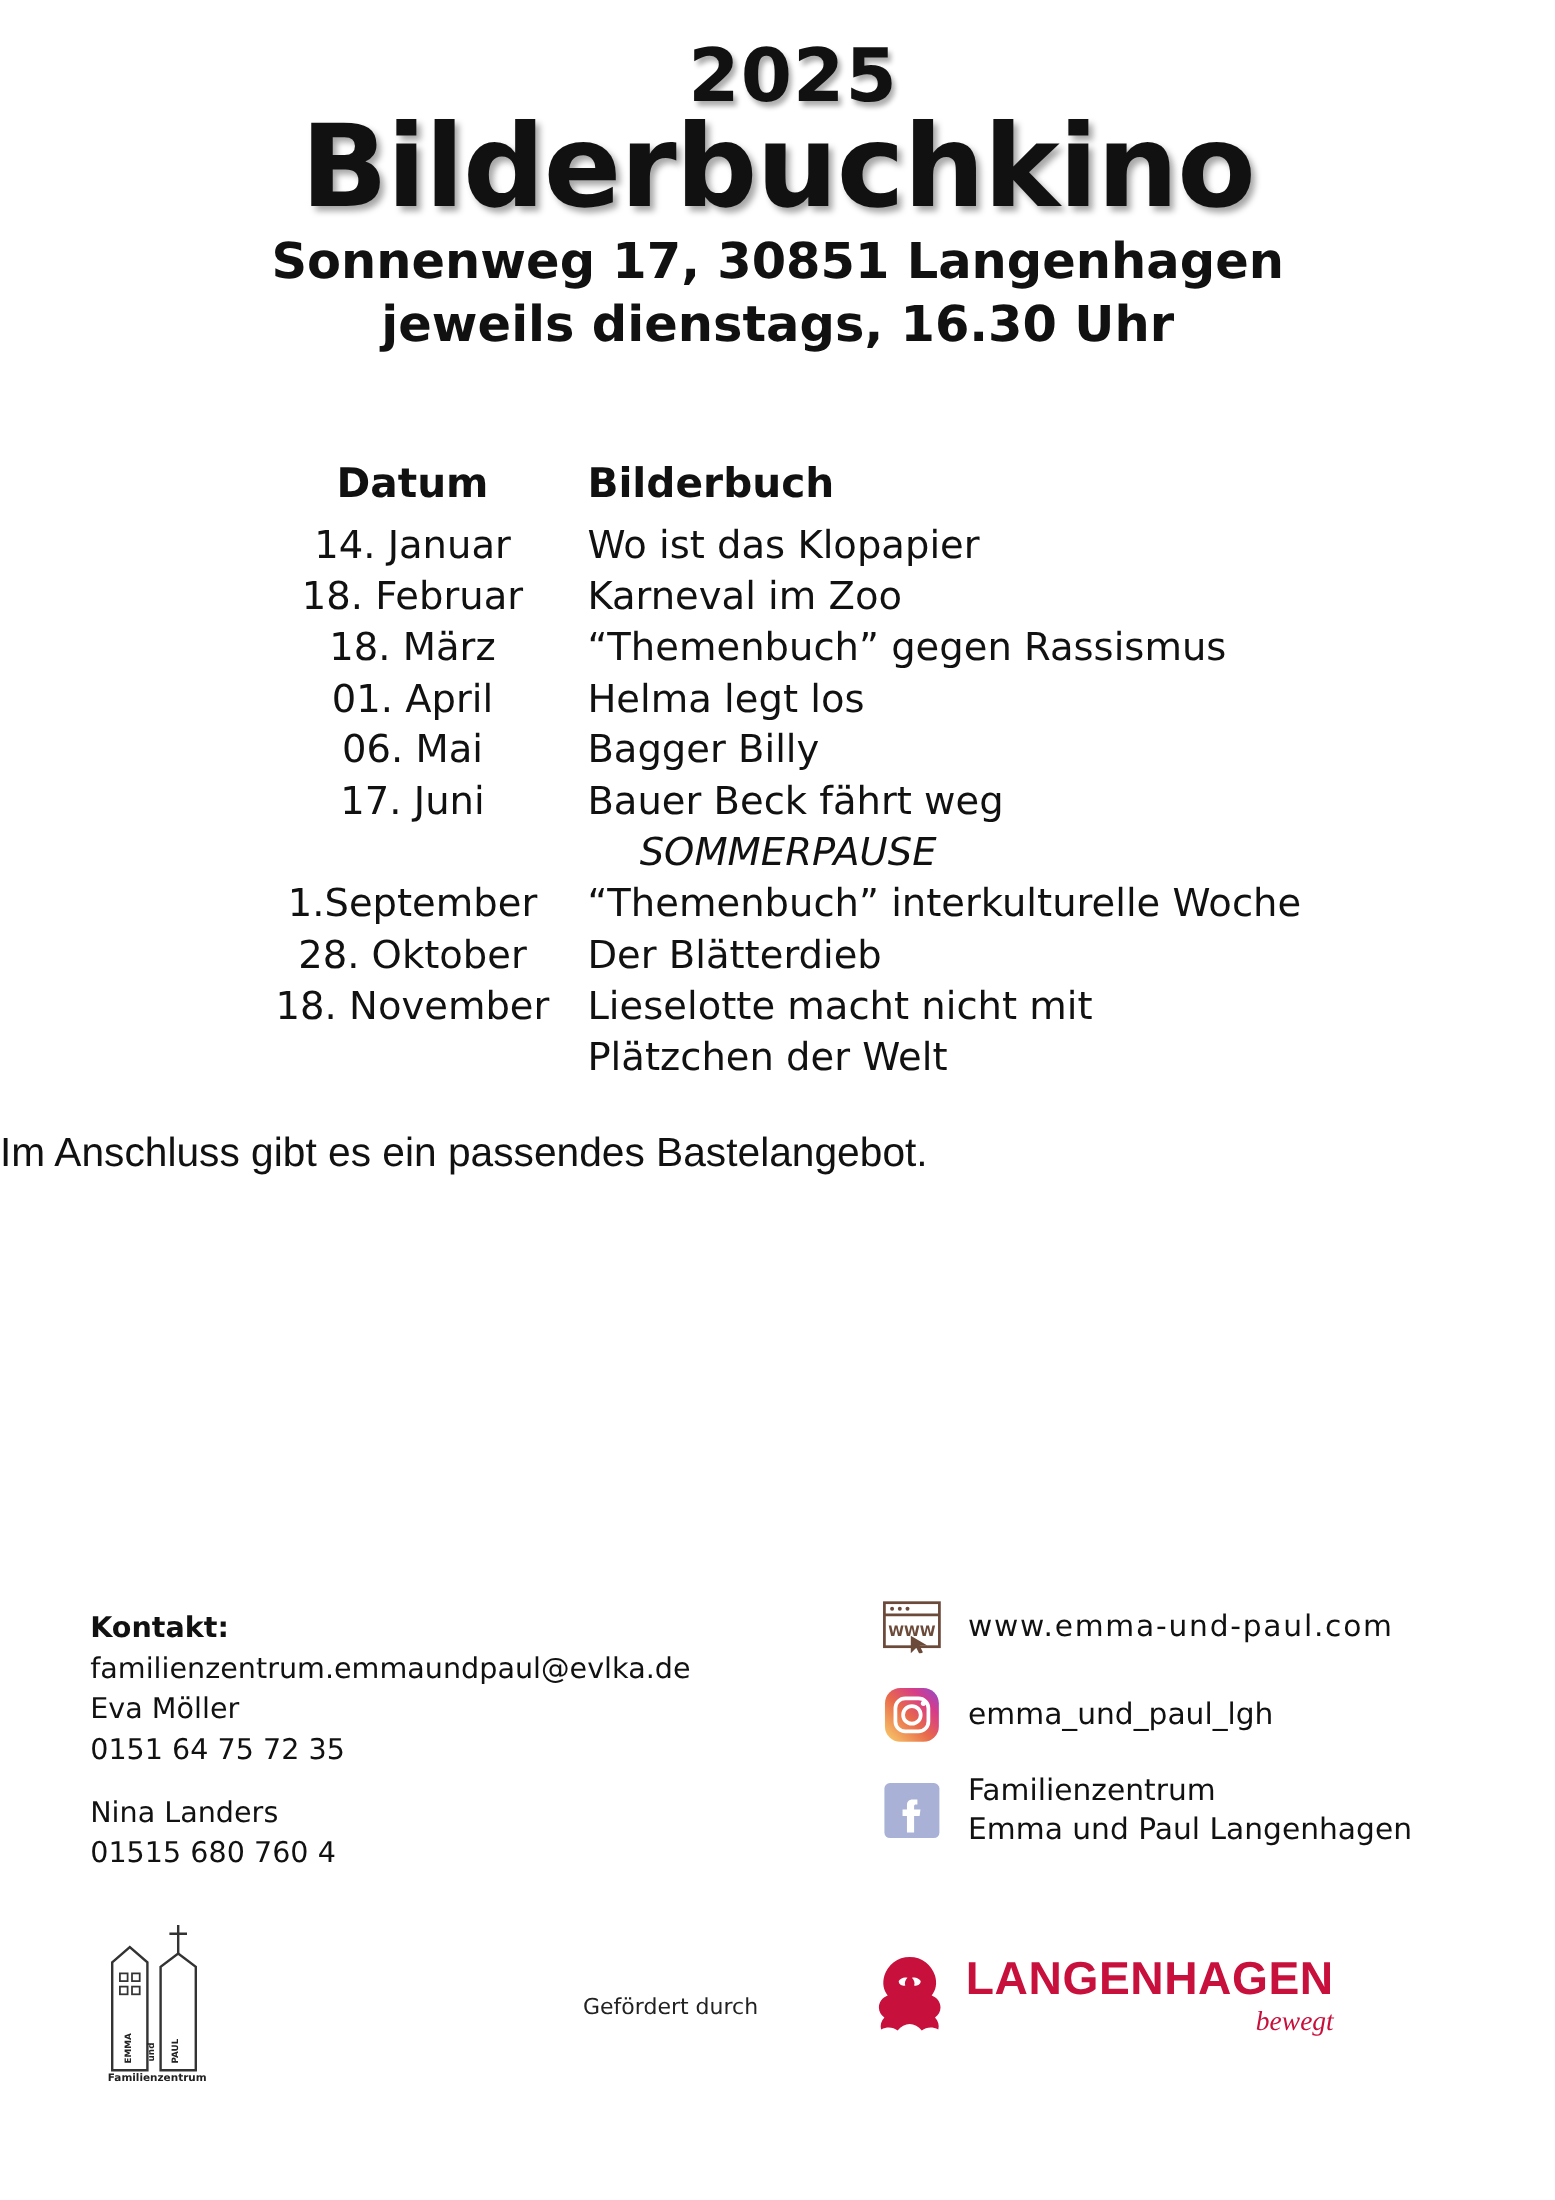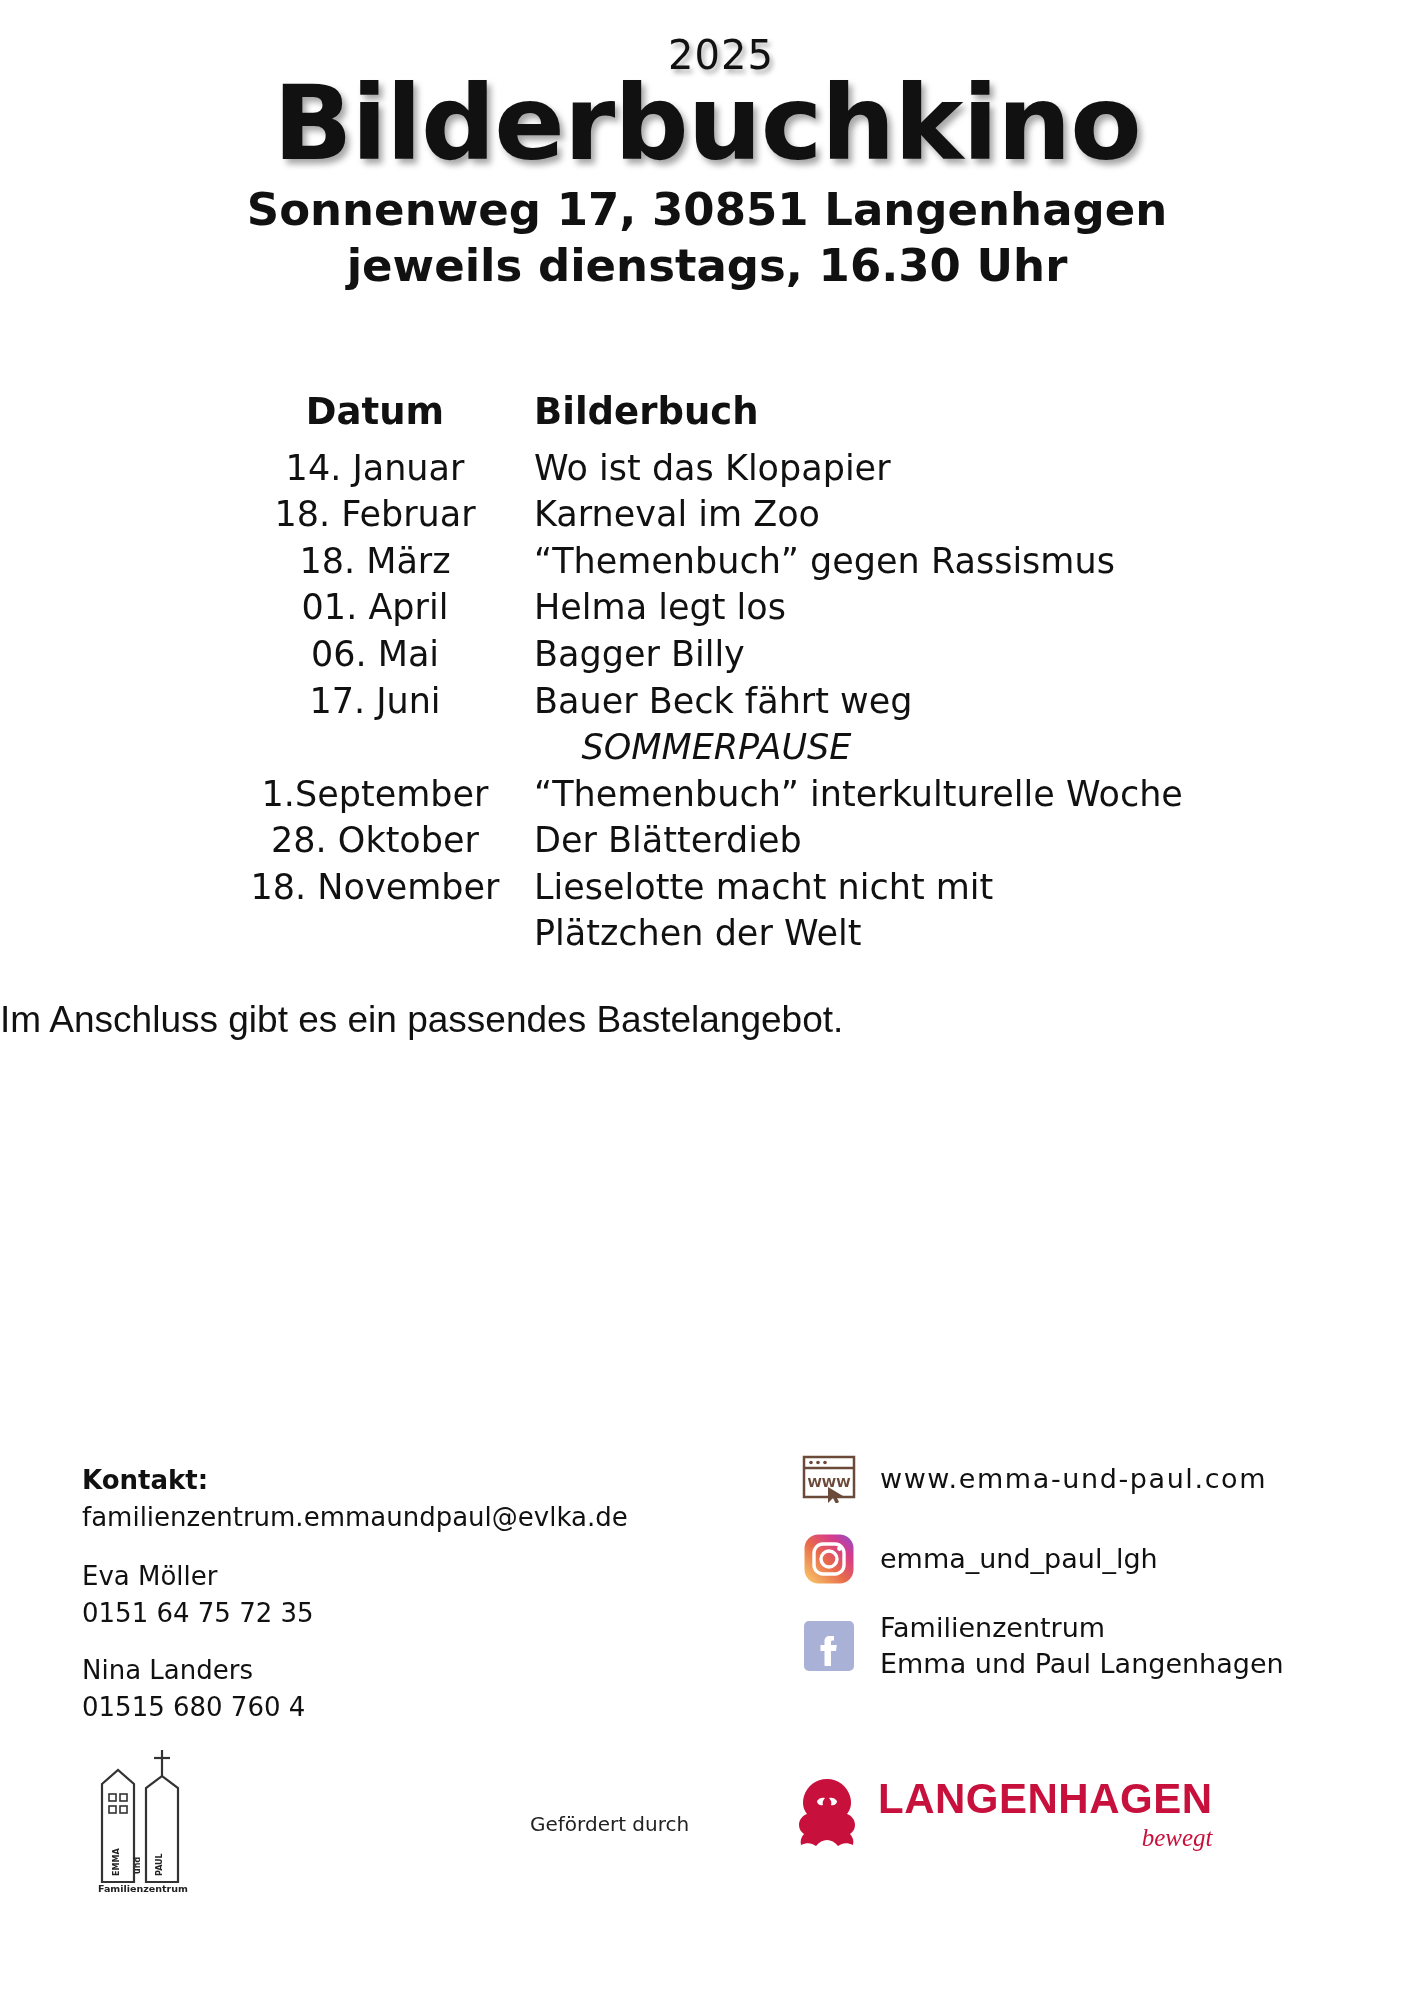--- a/index.html
+++ b/index.html
@@ -15,22 +15,22 @@
     position: relative;
     overflow: hidden;
   }
 
   
   .header {
     text-align: center;
     padding-top: 34px;
   }
   .year {
-    font-size: 40px;
-    font-weight: normal;
+    font-size: 67px;
+    font-weight: bold;
     letter-spacing: 1px;
     line-height: 1.05;
     text-shadow: 3px 4px 5px rgba(0,0,0,0.32);
     margin-left: 28px;
   }
   .maintitle {
     font-size: 104px;
     font-weight: bold;
     line-height: 1.02;
     letter-spacing: -1px;
@@ -94,21 +94,21 @@
 
   
   .contact {
     position: absolute;
     left: 82px;
     top: 1462px;
     font-size: 26px;
     line-height: 1.42;
   }
   .contact .k-label { font-weight: bold; font-size: 26px; }
-  .contact .email { margin-bottom: 22px; }
+  .contact .email { }
   .contact .person { margin-bottom: 20px; }
 
   
   .links {
     position: absolute;
     left: 800px;
     top: 1450px;
     font-size: 27px;
   }
   .link-row {

